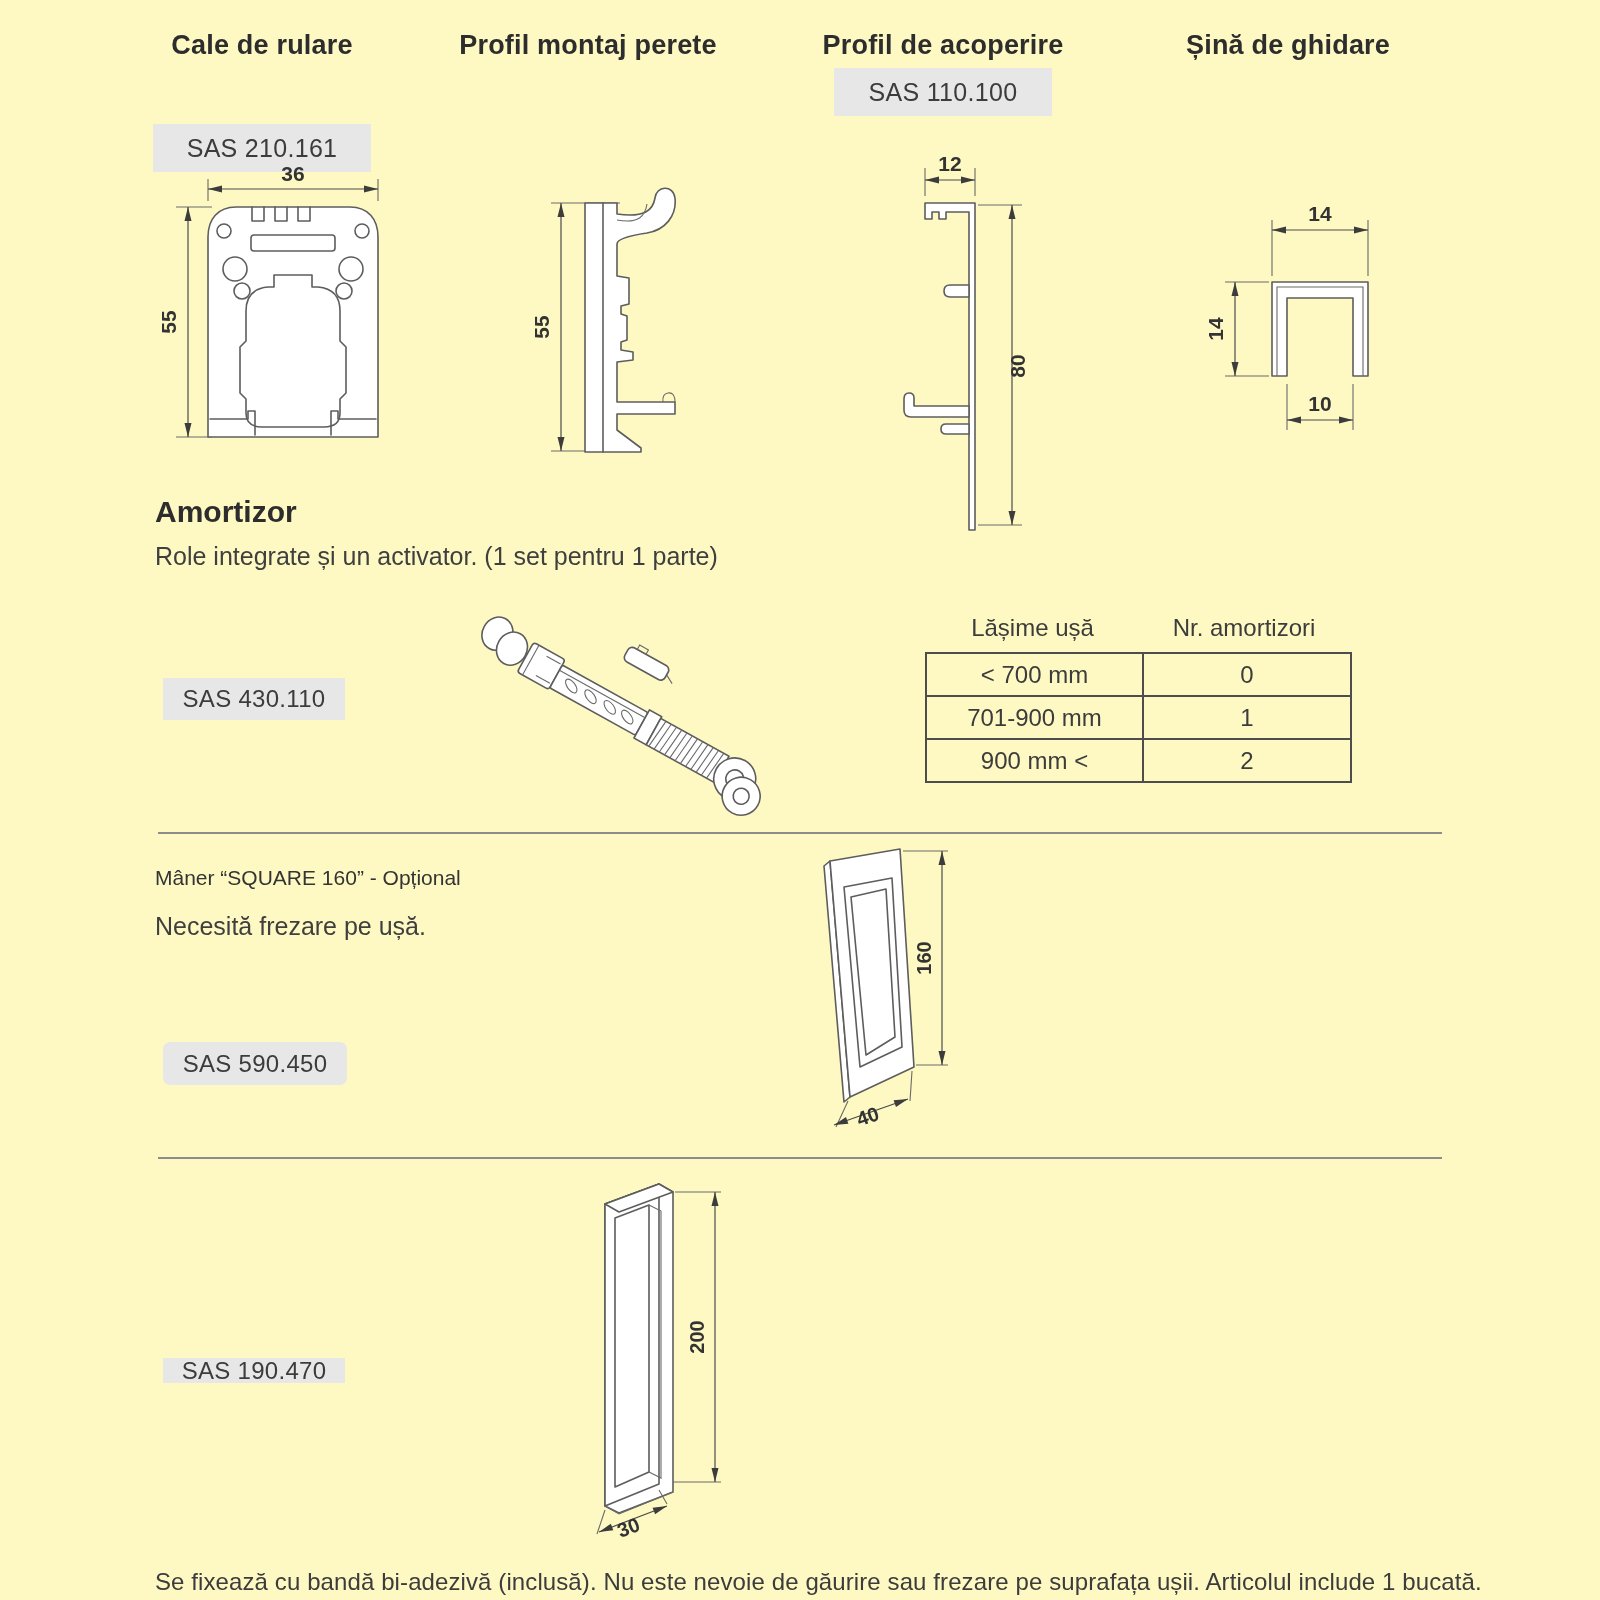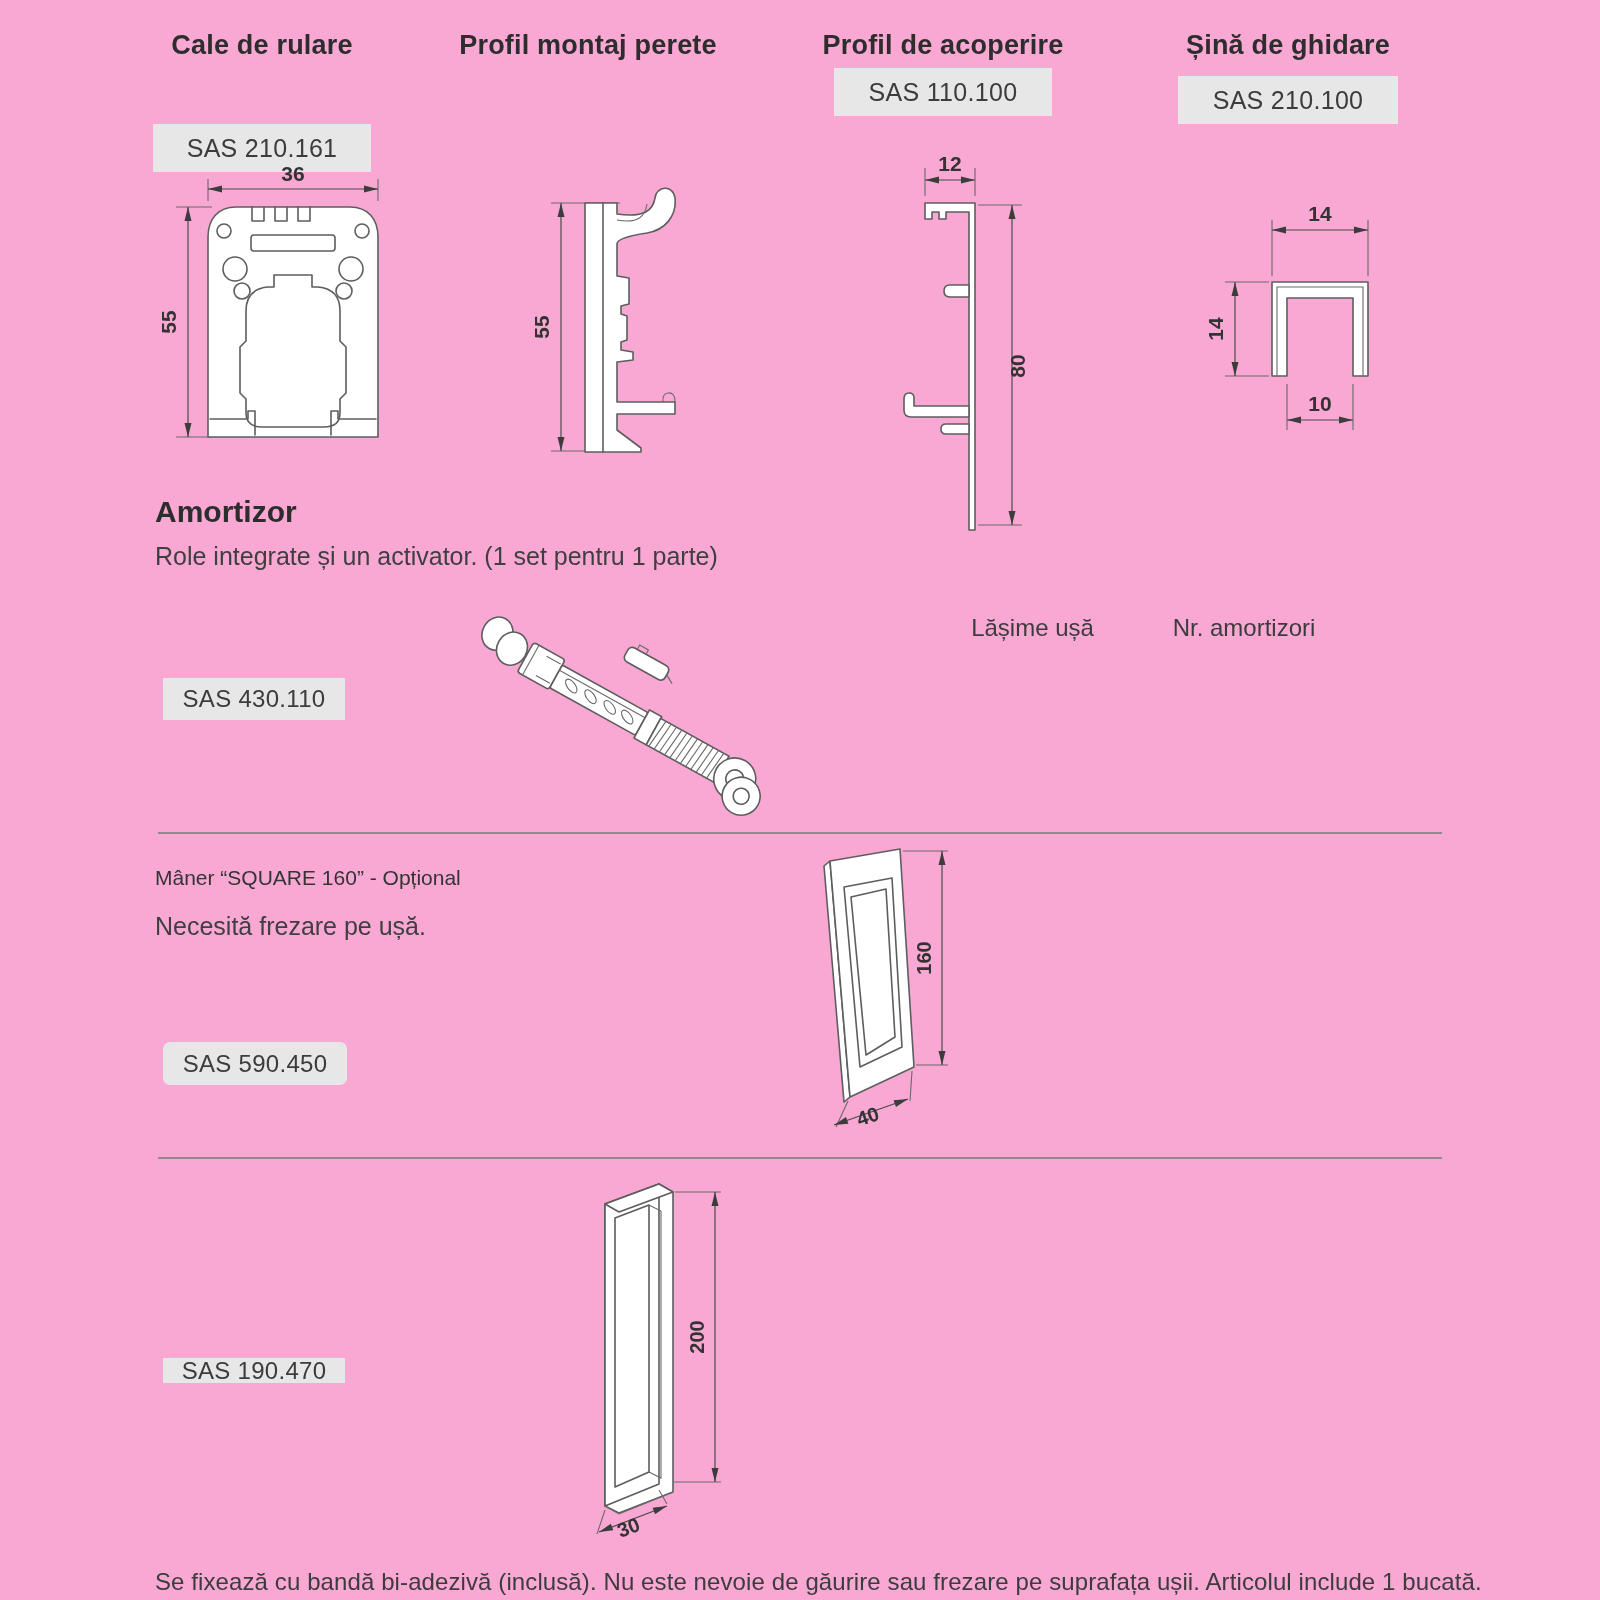--- a/index.html
+++ b/index.html
@@ -1,16 +1,16 @@
 <!DOCTYPE html>
 <html><head>
 <meta charset="utf-8">
 <style>
   html,body{margin:0;padding:0;background:#ffffff;}
-  .page{position:relative;width:1600px;height:1600px;background:#f9a8d4;
+  .page{position:relative;width:1600px;height:1600px;background:#fef9c3;
         font-family:"Liberation Sans",sans-serif;color:#3f3f3f;overflow:hidden;}
   .abs{position:absolute;}
   .col-title{font-weight:700;font-size:27px;color:#2d2d2d;text-align:center;letter-spacing:.2px;}
   .code-box{background:#e7e7e7;display:flex;align-items:center;justify-content:center;
             font-size:25px;color:#3c3c3c;letter-spacing:.3px;}
   .code-box.small{font-size:24px;text-align:right;}
   .section-title-bold{font-weight:700;font-size:30px;color:#2d2d2d;}
   .section-title{font-weight:400;font-size:21px;color:#343434;}
   .section-sub{font-weight:400;font-size:25px;color:#3f3f3f;}
   .divider{height:2px;background:#8c8c8c;}
@@ -35,21 +35,20 @@
 
 <div class="page">
 
   <div class="abs col-title" style="left:102px;top:30px;width:320px;">Cale de rulare</div>
   <div class="abs col-title" style="left:428px;top:30px;width:320px;">Profil montaj perete</div>
   <div class="abs col-title" style="left:783px;top:30px;width:320px;">Profil de acoperire</div>
   <div class="abs col-title" style="left:1128px;top:30px;width:320px;">Șină de ghidare</div>
 
   <div class="abs code-box" style="left:153px;top:76px;width:218px;height:48px;margin-top:48px;">SAS 210.161</div>
   <div class="abs code-box" style="left:834px;top:68px;width:218px;height:48px;">SAS 110.100</div>
-  <div class="abs code-box" style="left:1178px;top:76px;width:220px;height:48px;">SAS 210.100</div>
 
   <svg class="abs" style="left:148px;top:145px;" width="270" height="310" viewBox="0 0 270 310">
 
     <path class="thin" d="M60,56 V34 M230,56 V34"></path>
     <path class="dim" d="M60,44 H230"></path>
     <path class="ah" d="M60,44 l14,-3.5 l0,7 z"></path>
     <path class="ah" d="M230,44 l-14,-3.5 l0,7 z"></path>
     <text x="145" y="36">36</text>
 
     <path class="thin" d="M64,62 H28 M64,292 H28"></path>
@@ -157,20 +156,28 @@
         <circle class="fw" cx="284" cy="22" r="9"></circle>
       <circle class="fw" cx="298" cy="34" r="19"></circle>
         <circle class="fw" cx="298" cy="34" r="8"></circle>
       <rect class="fw" x="128" y="-44" width="46" height="16" rx="5"></rect>
       <path class="thin" d="M136,-44 v-5 h10 v5 M174,-36 l9,5"></path>
     </g>
   </svg>
 
   <div class="abs tbl-head" style="left:925px;top:614px;width:215px;">Lășime ușă</div>
   <div class="abs tbl-head" style="left:1140px;top:614px;width:208px;">Nr. amortizori</div>
+  <div class="abs amo-table" style="left:925px;top:652px;">
+    <div class="amo-cell">&lt; 700 mm</div>
+    <div class="amo-cell bl">0</div>
+    <div class="amo-cell bt">701-900 mm</div>
+    <div class="amo-cell bl bt">1</div>
+    <div class="amo-cell bt">900 mm &lt;</div>
+    <div class="amo-cell bl bt">2</div>
+  </div>
 
   <div class="abs divider" style="left:158px;top:832px;width:1284px;"></div>
 
   <div class="abs section-title" style="left:155px;top:866px;">Mâner “SQUARE 160” - Opțional</div>
   <div class="abs section-sub" style="left:155px;top:912px;">Necesită frezare pe ușă.</div>
 
   <svg class="abs" style="left:800px;top:835px;" width="220" height="300" viewBox="0 0 220 300">
     <path class="fw" d="M30,26 L24,31 L44,267 L50,262 Z"></path>
     <path class="fw" d="M30,26 L100,14 L114,232 L50,262 Z"></path>
     <path class="fw" d="M44,52 L92,43 L102,212 L60,232 Z"></path>

